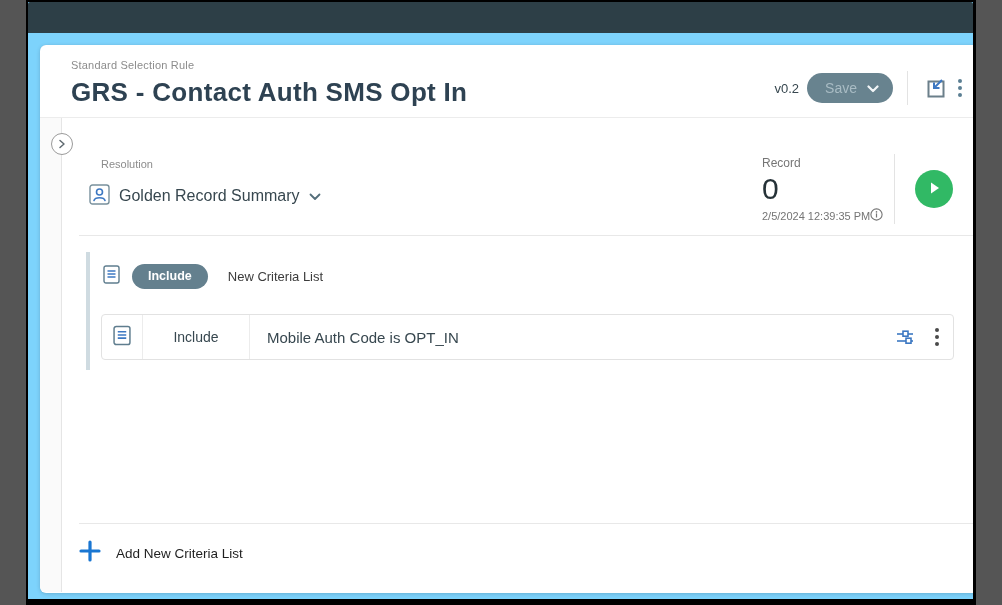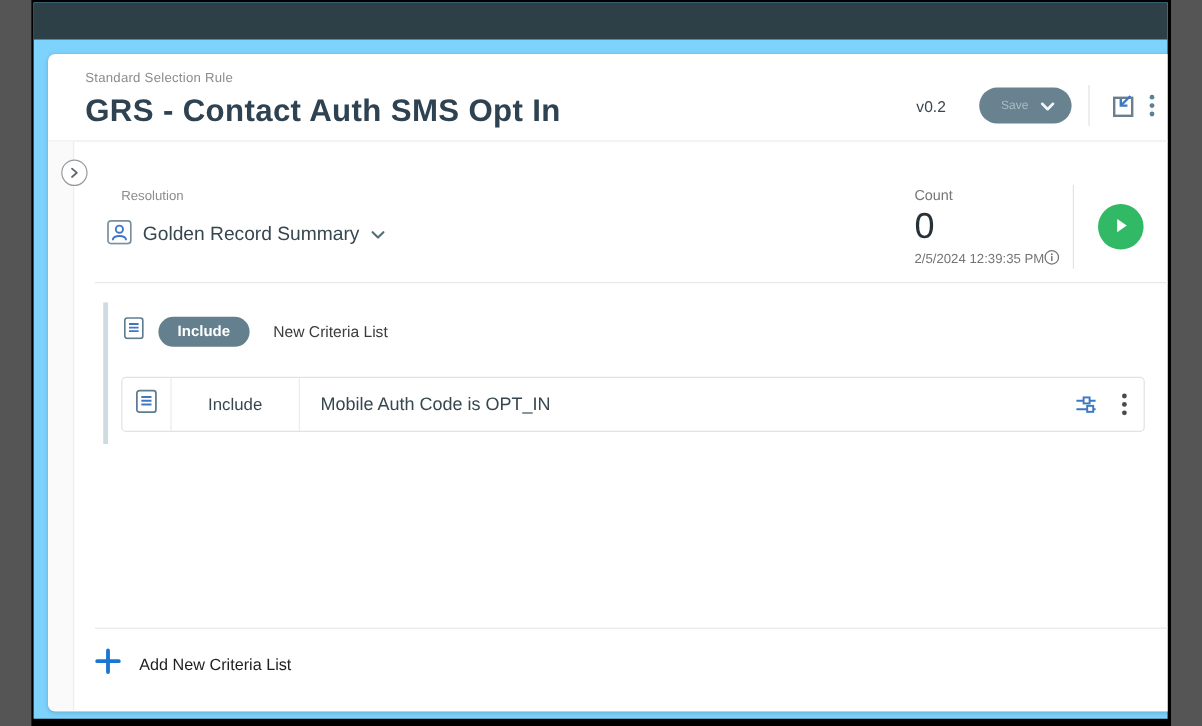--- a/index.html
+++ b/index.html
@@ -31,27 +31,27 @@
     border-bottom:1px solid #ececec;
     display:flex; align-items:flex-start; justify-content:space-between;
   }
   .title-block{ padding-top:2px; }
   .type-label{ font-size:11px; color:#8c8c8c; letter-spacing:.2px; }
   .page-title{
     margin-top:6px; font-size:26px; font-weight:700; color:#2e4252;
     letter-spacing:.3px;
   }
   .header-actions{ display:flex; align-items:center; margin-top:14px; }
-  .version{ font-size:13px; color:#37474f; margin-right:28px; }
+  .version{ font-size:13px; color:#37474f; margin-right:8px; }
   .save-btn{
     display:flex; align-items:center; gap:10px;
     background:#68838f; border:none; border-radius:16px;
     height:30px; padding:0 14px 0 18px; cursor:pointer;
   }
-  .save-label{ font-size:10px; color:#a9bcc4; }
+  .save-label{ font-size:14px; color:#a9bcc4; }
   .hdr-vdiv{ height:34px; width:1px; background:#e3e3e3; margin:0 14px 0 14px; }
   .icon-btn{ background:none; border:none; cursor:pointer; padding:4px; display:flex; align-items:center; justify-content:center; }
   .kebab{ display:flex; flex-direction:column; gap:3px; padding:4px 6px; }
   .kebab i{ width:4px; height:4px; border-radius:50%; display:block; }
   .kebab-blue i{ background:#5b7f93; }
   .kebab-dark i{ width:4px; height:4px; background:#4a4a4a; }
 
   
   .card-body{ position:relative; height:474px; }
   .left-rail{
@@ -182,21 +182,21 @@
         </span>
         <span class="res-value">Golden Record Summary</span>
         <span>
           <svg width="12" height="8" viewBox="0 0 12 8">
               <path d="M1.5 1.5 L6 6 L10.5 1.5" fill="none" stroke="#546e7a" stroke-width="1.8" stroke-linecap="round" stroke-linejoin="round"></path>
             </svg>
         </span>
       </div>
 
       <div class="count-block">
-        <div class="count-label">Count</div>
+        <div class="count-label">Record</div>
         <div class="count-value">0</div>
         <div class="count-ts">
           <span>2/5/2024 12:39:35 PM</span>
           <span>
             <svg width="13" height="13" viewBox="0 0 13 13">
               <circle cx="6.5" cy="6.5" r="5.6" fill="none" stroke="#757575" stroke-width="1.1"></circle>
               <circle cx="6.5" cy="3.9" r="0.8" fill="#757575"></circle>
               <rect x="5.9" y="5.4" width="1.2" height="4.1" fill="#757575"></rect>
             </svg>
           </span>

